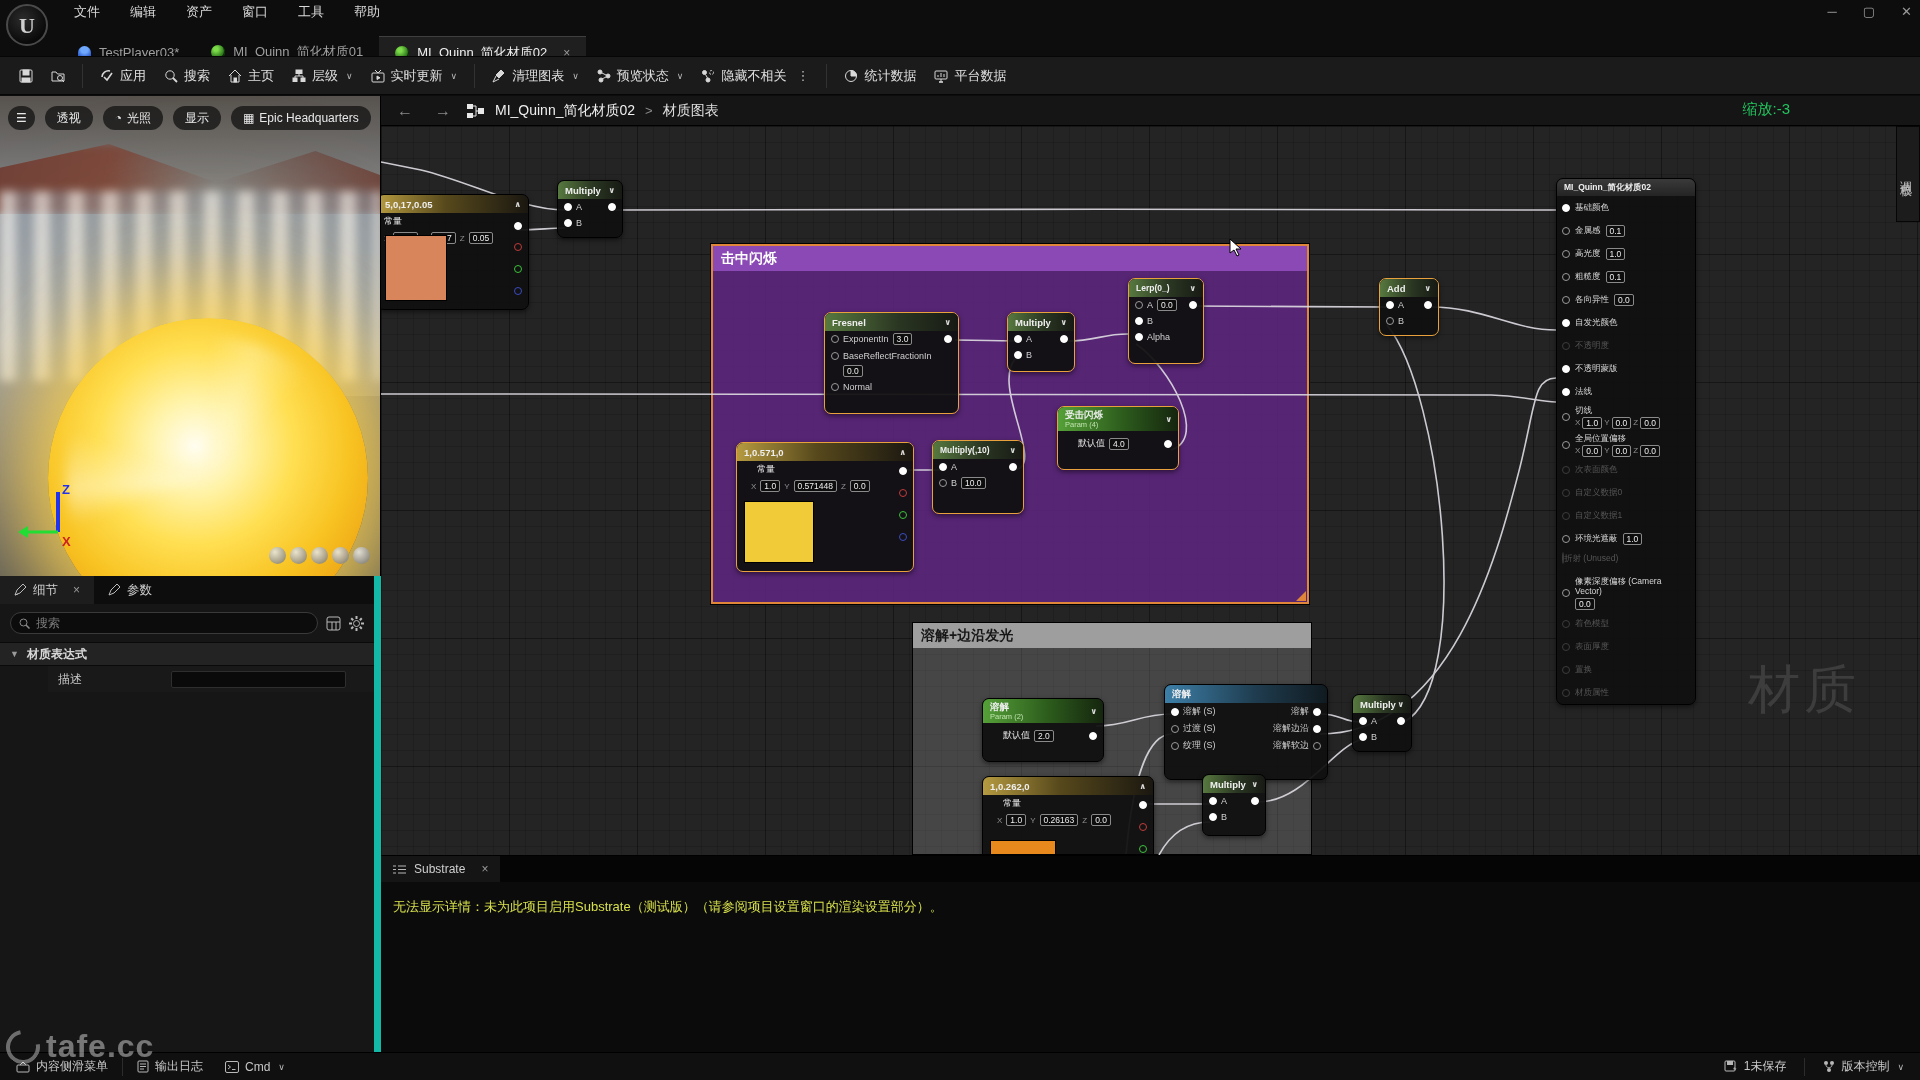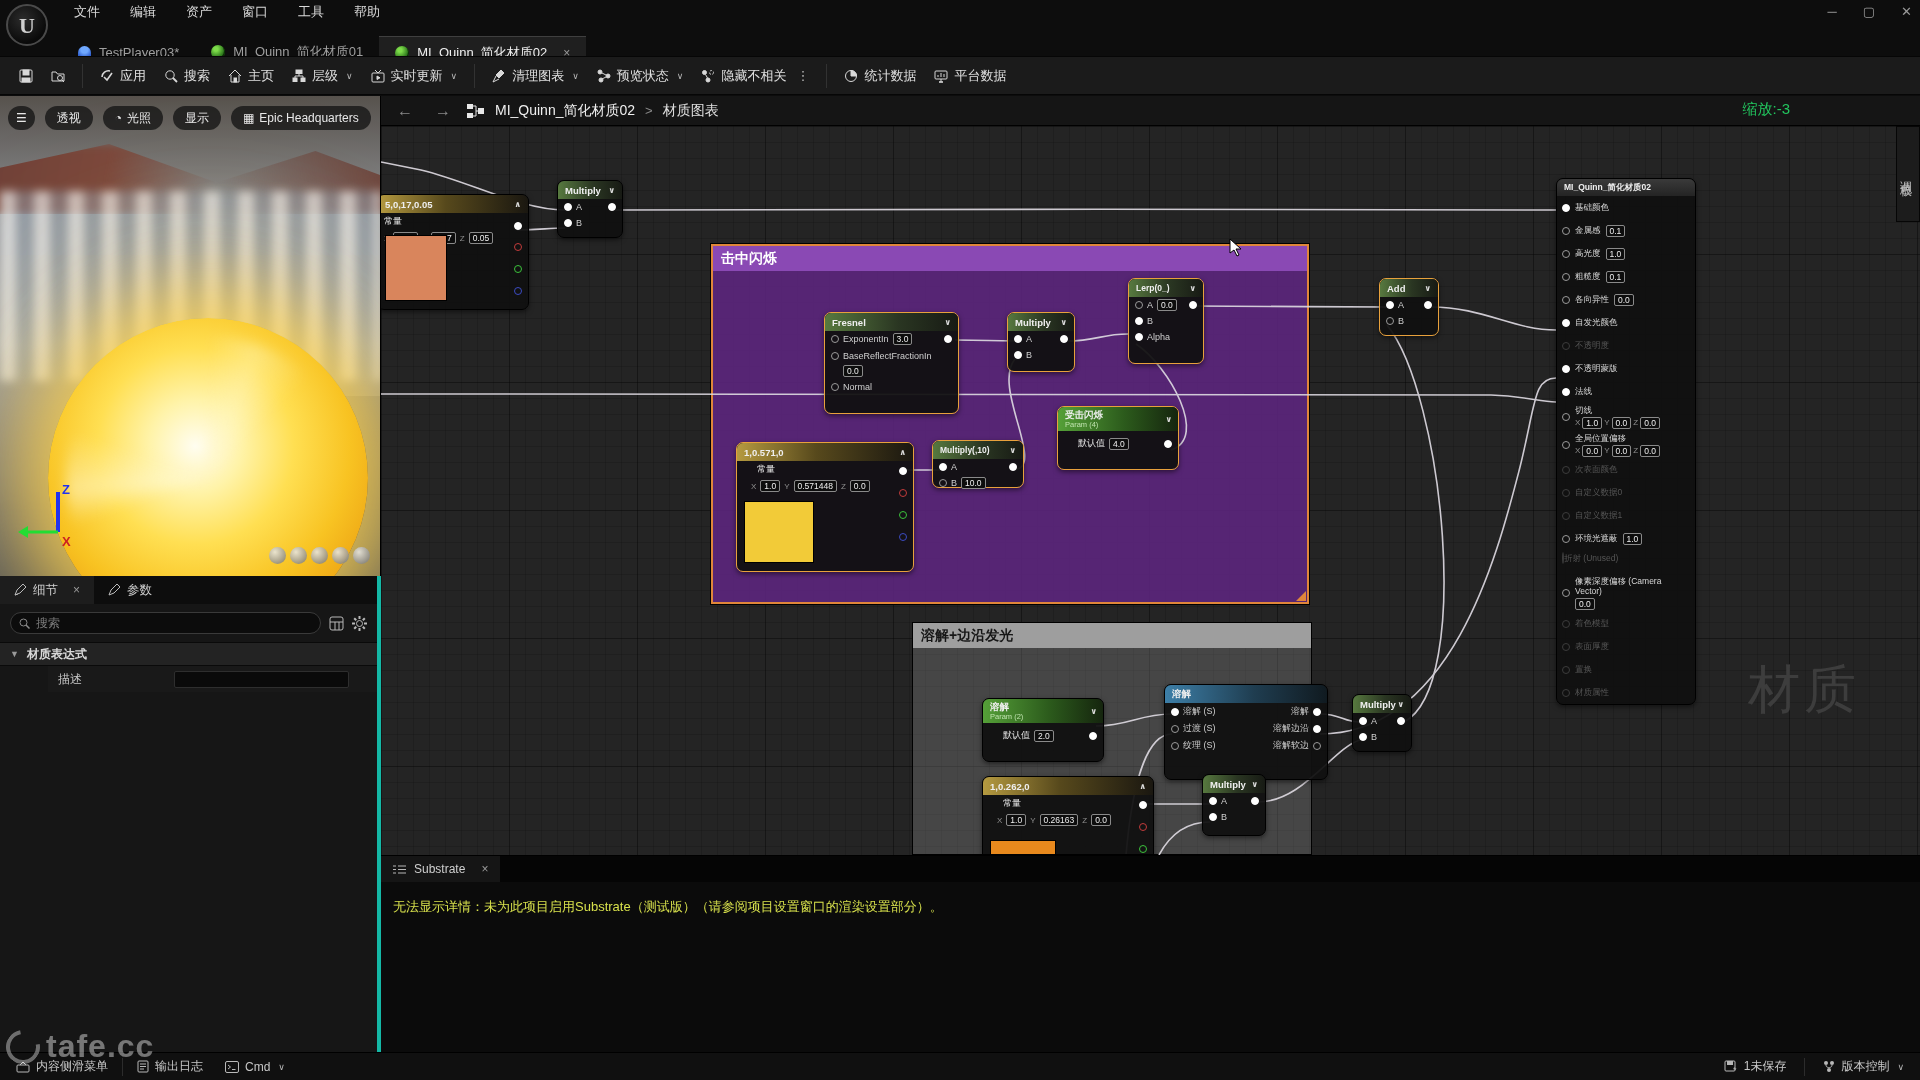--- a/index.html
+++ b/index.html
@@ -41,21 +41,21 @@
     background:radial-gradient(circle at 46% 40%, #fffdf0 0%, #fff3a8 18%, #ffdf52 38%, #f8c322 60%, #eda414 78%, #e08c10 92%, #d87f12 100%);
     box-shadow:0 0 70px 28px rgba(255,214,80,0.75), 0 0 160px 60px rgba(255,190,50,0.35); }
   #sphere:before { content:""; position:absolute; inset:18px; border-radius:50%;
     background:conic-gradient(from 210deg, rgba(255,255,255,0) 0 40deg, rgba(255,250,220,0.5) 55deg, rgba(255,255,255,0) 80deg 150deg, rgba(255,248,200,0.4) 170deg, rgba(255,255,255,0) 195deg 360deg); filter:blur(6px); }
   .vbtn { display:inline-flex; align-items:center; gap:5px; height:24px; padding:0 12px; background:rgba(20,20,20,0.78); border-radius:12px; color:#e8e8e8; font-size:12px; }
   #vp-btns { position:absolute; left:8px; top:10px; display:flex; gap:10px; align-items:center; }
   #vp-shapes { position:absolute; right:10px; bottom:12px; display:flex; gap:4px; }
   .shapedot { width:17px; height:17px; border-radius:50%; background:radial-gradient(circle at 35% 30%, #e8e8e8, #8a8a8a 75%); opacity:.85; }
 
   
-  #details { position:absolute; left:0; top:576px; width:381px; height:476px; background:#161616; border-right:4px solid #14b8a6; }
+  #details { position:absolute; left:0; top:576px; width:381px; height:476px; background:#161616; border-right:7px solid #14b8a6; }
   .dtabs { display:flex; height:28px; background:#0d0d0d; }
   .dtab { display:flex; align-items:center; gap:7px; padding:0 14px; font-size:12.5px; color:#cfcfcf; }
   .dtab.active { background:#1d1d1d; }
   .searchrow { display:flex; align-items:center; gap:8px; padding:8px 10px; }
   .searchbox { flex:1; display:flex; align-items:center; gap:6px; background:#0c0c0c; border:1px solid #3a3a3a; border-radius:11px; height:22px; padding:0 8px; color:#7a7a7a; }
   .secthdr { display:flex; align-items:center; gap:8px; background:#232323; height:24px; padding:0 10px; color:#d8d8d8; font-weight:bold; font-size:12px; border-top:1px solid #0a0a0a; border-bottom:1px solid #0a0a0a; }
   .proprow { display:flex; align-items:center; height:26px; padding:0 10px; gap:10px; background:#191919;margin-left:48px; }
   .proprow .pv { width:175px; height:17px; background:#0a0a0a; border:1px solid #2e2e2e; border-radius:2px; margin-left:auto; margin-right:18px; }
 
   
@@ -584,21 +584,21 @@
       <span class="xyz">Z</span>
         <span class="vbox">0.0</span>
       </div>
     <div class="swatch" style="width:70px; height:62px; background:#f2cb38;"></div>
     <span class="pin filled abs" style="right:6px; top:24px;"></span>
     <span class="pin r abs" style="right:6px; top:46px;"></span>
     <span class="pin g abs" style="right:6px; top:68px;"></span>
     <span class="pin b abs" style="right:6px; top:90px;"></span>
   </div>
 
-  <div class="node sel" style="left:551px; top:314px; width:92px; height:48px;">
+  <div class="node sel" style="left:551px; top:314px; width:92px; height:74px;">
     <div class="nhdr h-math" style="font-size:8.5px;">
         <span>Multiply(,10)</span>
         <span class="hcaret">∨</span>
       </div>
     <div class="nrow">
         <span class="pin filled"></span>
         <span>A</span>
         <span class="pin filled" style="margin-left:auto;"></span>
       </div>
     <div class="nrow">

